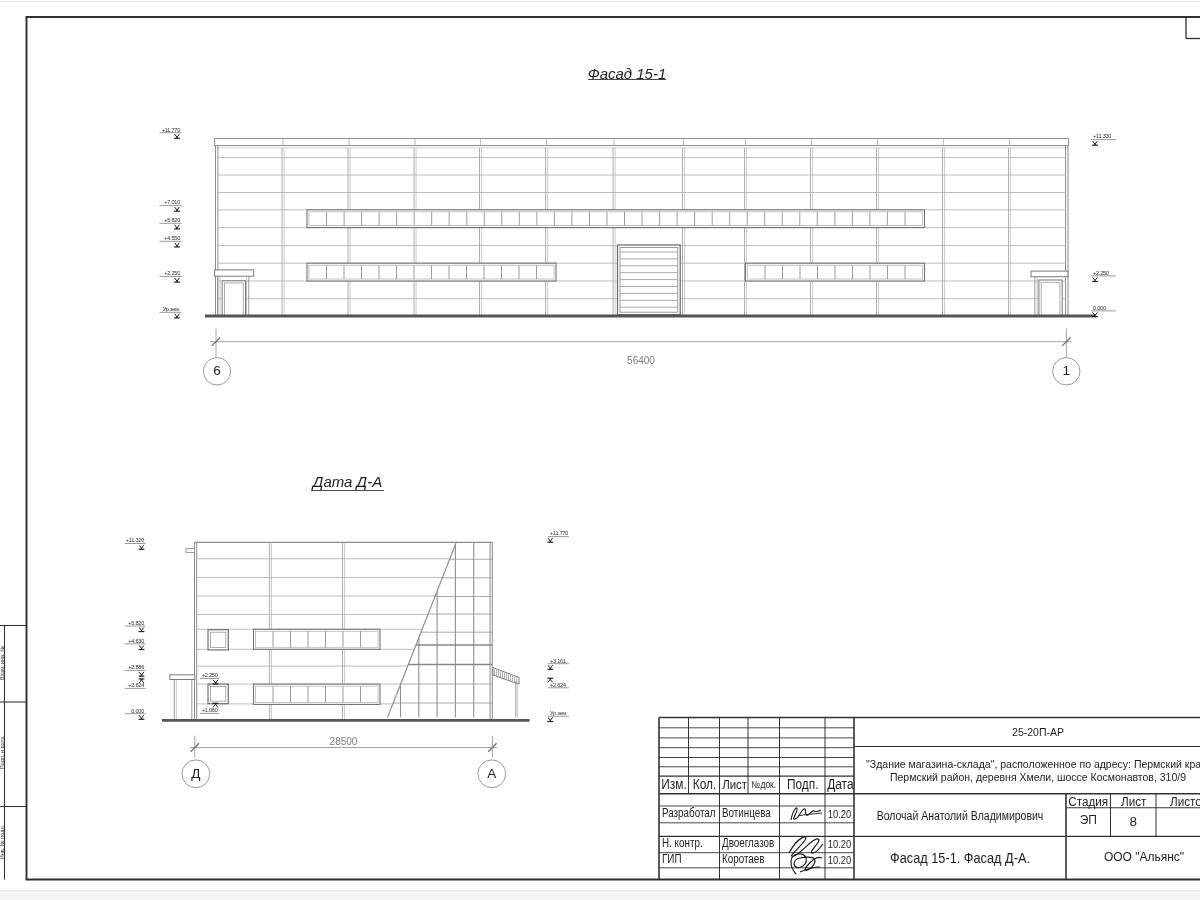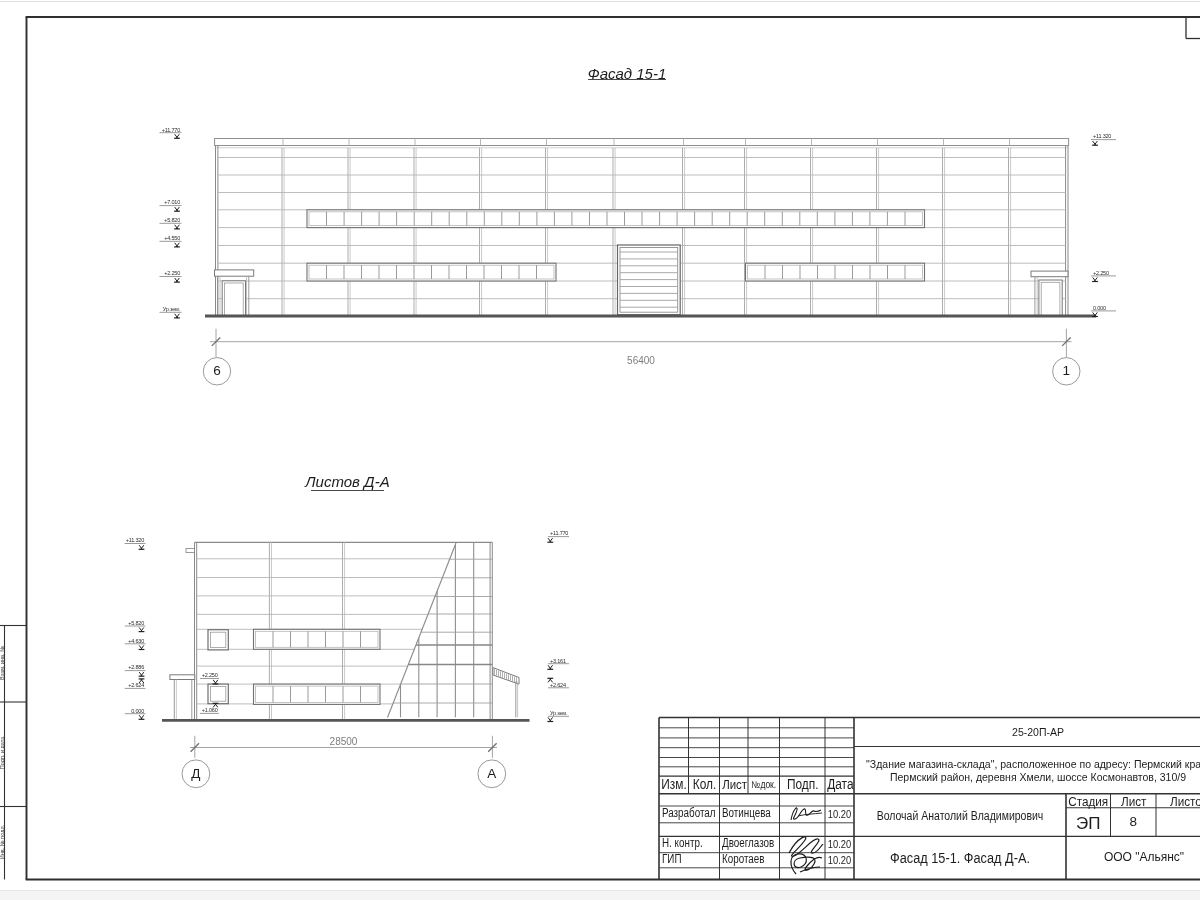--- a/index.html
+++ b/index.html
@@ -470,21 +470,21 @@
       <line x1="552.6" y1="717.4" x2="549.5" y2="721.6" stroke="#222222" stroke-width="1.0"></line>
       <line x1="547.4" y1="721.5" x2="553.2" y2="721.5" stroke="#222222" stroke-width="1.2"></line>
     </g>
 <line x1="548.0" y1="716.3" x2="569.0" y2="716.3" stroke="#8f8f8f" stroke-width="0.9"></line>
   </svg>
 
 <div id="below-sheet"></div>
 
 <div id="text-layer" style="position:absolute;left:0;top:0;width:1200px;height:900px;filter:grayscale(1);">
 <div class="dtitle" style="left:557px;top:66px;width:140px;">Фасад 15-1</div>
-<div class="dtitle" style="left:277.5px;top:474px;width:140px;">Листов Д-А</div>
+<div class="dtitle" style="left:277.5px;top:474px;width:140px;">Дата Д-А</div>
 <div class="tunder" style="left:588px;top:78.5px;width:78px;"></div>
 <div class="tunder" style="left:311px;top:490.4px;width:73px;"></div>
 <div class="lvl" style="right:1020px;top:126.5px;">+11.770</div>
 <div class="lvl" style="right:1020px;top:199.4px;">+7.010</div>
 <div class="lvl" style="right:1020px;top:217.1px;">+5.820</div>
 <div class="lvl" style="right:1020px;top:235.1px;">+4.550</div>
 <div class="lvl" style="right:1020px;top:270.3px;">+2.250</div>
 <div class="lvl" style="right:1020px;top:306.1px;">Ур.зем.</div>
 <div class="lvl" style="left:1093px;top:133.4px;">+11.320</div>
 <div class="lvl" style="left:1093px;top:269.7px;">+2.250</div>
@@ -522,20 +522,20 @@
 <div class="t" style="left:661.5px;top:837.3px;width:56px;font-size:12px;transform:scaleX(0.82);transform-origin:left center;">Н. контр.</div>
 <div class="t" style="left:722px;top:837.3px;width:70px;font-size:12px;transform:scaleX(0.82);transform-origin:left center;">Двоеглазов</div>
 <div class="t" style="left:825px;top:838.1px;width:29px;text-align:center;font-size:11px;transform:scaleX(0.85);">10.20</div>
 <div class="t" style="left:661.5px;top:853.2px;width:56px;font-size:12px;transform:scaleX(0.82);transform-origin:left center;">ГИП</div>
 <div class="t" style="left:722px;top:853.2px;width:70px;font-size:12px;transform:scaleX(0.82);transform-origin:left center;">Коротаев</div>
 <div class="t" style="left:825px;top:854px;width:29px;text-align:center;font-size:11px;transform:scaleX(0.85);">10.20</div>
 <div class="t" style="left:854px;top:809.5px;width:212px;text-align:center;font-size:12px;transform:scaleX(0.875);">Волочай Анатолий Владимирович</div>
 <div class="t" style="left:1066px;top:794.5px;width:44.5px;text-align:center;font-size:13px;transform:scaleX(0.9);">Стадия</div>
 <div class="t" style="left:1110.5px;top:794.5px;width:45.5px;text-align:center;font-size:13px;transform:scaleX(0.9);">Лист</div>
 <div class="t" style="left:1156px;top:794.5px;width:66px;text-align:center;font-size:13px;transform:scaleX(0.9);">Листов</div>
-<div class="t" style="left:1066px;top:814px;width:44.5px;text-align:center;font-size:17px;">ЭП</div>
+<div class="t" style="left:1066px;top:814px;width:44.5px;text-align:center;font-size:12px;">ЭП</div>
 <div class="t" style="left:1110.5px;top:814px;width:45.5px;text-align:center;font-size:13.5px;">8</div>
 <div class="t" style="left:854px;top:850px;width:212px;text-align:center;font-size:14px;transform:scaleX(0.91);">Фасад 15-1. Фасад Д-А.</div>
 <div class="t" style="left:1066px;top:851px;width:156px;text-align:center;font-size:12px;">ООО "Альянс"</div>
 <div class="mrot" style="left:-28px;top:659.8px;">Взам. инв. №</div>
 <div class="mrot" style="left:-28px;top:750.2px;">Подп. и дата</div>
 <div class="mrot" style="left:-28px;top:839px;">Инв. № подл.</div>
 </div>
 
 </body></html>

